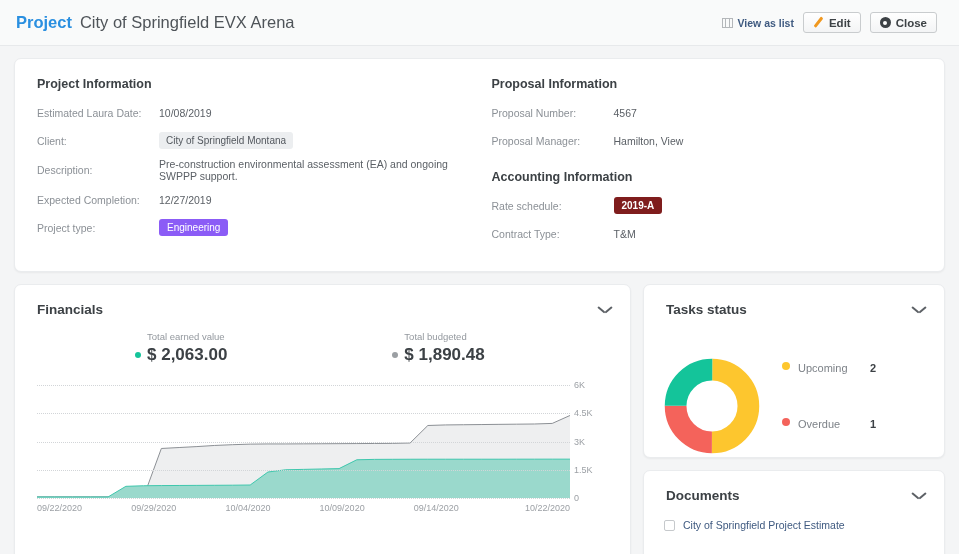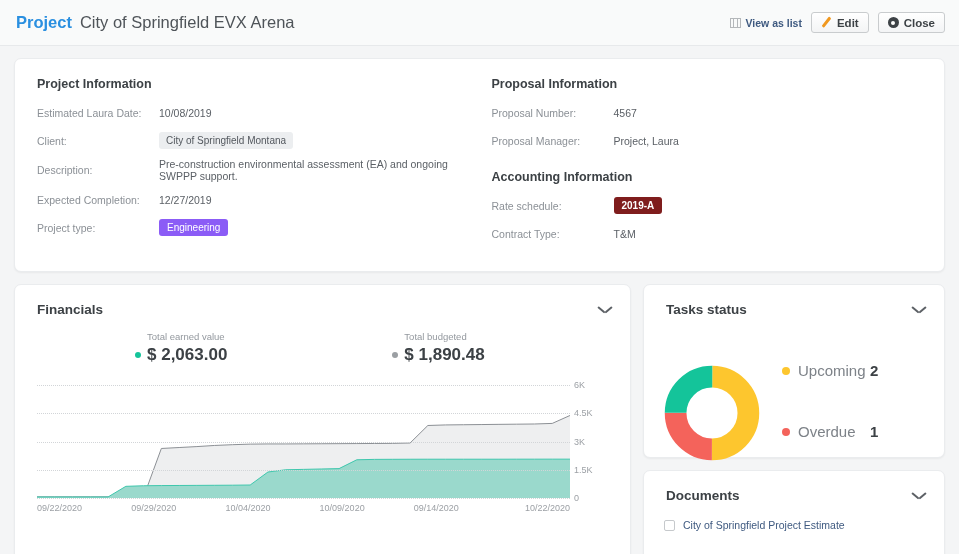--- a/index.html
+++ b/index.html
@@ -8,21 +8,21 @@
     background: #f4f5f6;
     font-family: "Liberation Sans", sans-serif;
     color: #4a4a4a;
     overflow: hidden;
   }
 
   
   .topbar {
     height: 46px;
     display: flex; align-items: center;
-    padding: 0 14px 0 16px;
+    padding: 0 22px 0 16px;
     background: #f9fafa;
     border-bottom: 1px solid #e7e9eb;
     gap: 35px;
   }
   .title-wrap { display: flex; align-items: baseline; gap: 8px; }
   .title-kind {
     font-size: 16.5px; font-weight: bold; color: #2a8fe0;
   }
   .title-name { font-size: 16.5px; color: #4f5459; }
   .topbar-actions {
@@ -151,21 +151,21 @@
   .xtick {
     position: absolute; font-size: 9px; color: #9ca0a5; white-space: nowrap;
   }
 
   
   .right-col { flex: 1; display: flex; flex-direction: column; gap: 12px; }
   .tasks-card { height: 174px; padding: 17px 0 0 0; }
   .donut-row { display: flex; align-items: center; padding: 8px 18px 0 20px; }
   .donut { width: 96px; height: 96px; flex: none; }
   .legend { margin-left: 22px; display: flex; flex-direction: column; gap: 7px; }
-  .legend-item { display: flex; align-items: center; font-size: 15px; color: #7d8288; margin-top: 37px; }
+  .legend-item { display: flex; font-size: 11px; color: #7d8288; margin-top: 37px; }
   .legend-item .dot { margin-right: 8px; width: 8px; height: 8px; }
   .legend-name { width: 72px; }
   .legend-val { font-weight: bold; color: #3c4145; }
 
   .docs-card { flex: 1; padding: 17px 0 0 0; }
   .doc-item {
     display: flex; align-items: center; gap: 8px;
     padding: 16px 18px 0 20px;
   }
   .checkbox {
@@ -228,21 +228,21 @@
     </div>
     <div class="info-col right">
       <div class="sec-title">Proposal Information</div>
       <div id="proposal-fields">
           <div class="field">
             <div class="f-label">Proposal Number:</div>
             <div class="f-value">4567</div>
           </div>
           <div class="field">
             <div class="f-label">Proposal Manager:</div>
-            <div class="f-value">Project, Laura</div>
+            <div class="f-value">Hamilton, View</div>
           </div>
         </div>
       <div class="sec-title spaced">Accounting Information</div>
       <div id="accounting-fields">
           <div class="field">
             <div class="f-label">Rate schedule:</div>
             <div class="tag-olive">2019-A</div>
           </div>
           <div class="field">
             <div class="f-label">Contract Type:</div>

